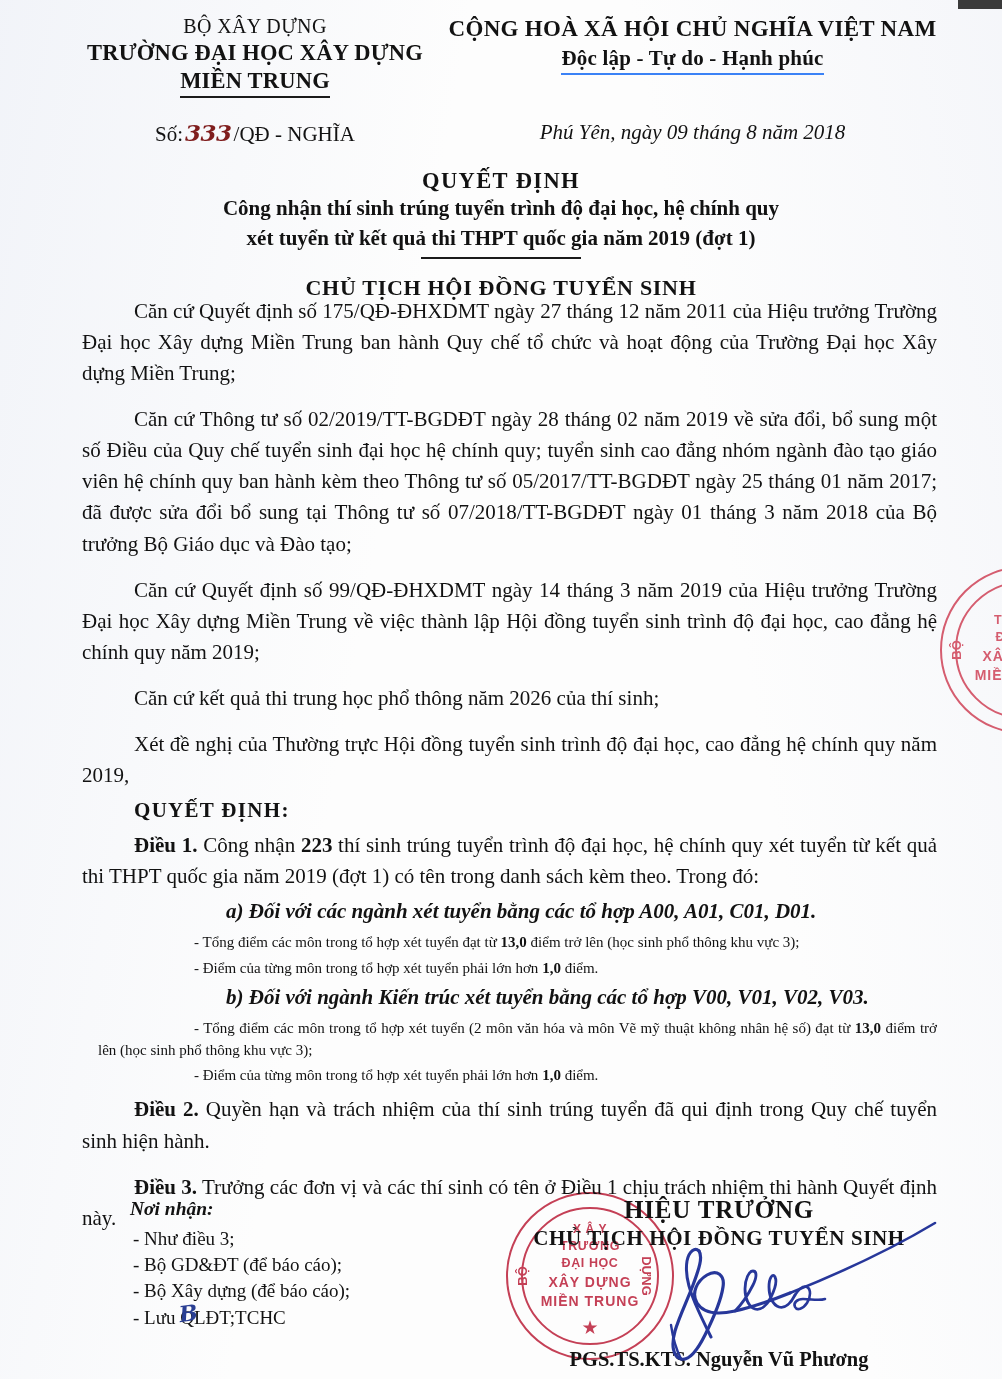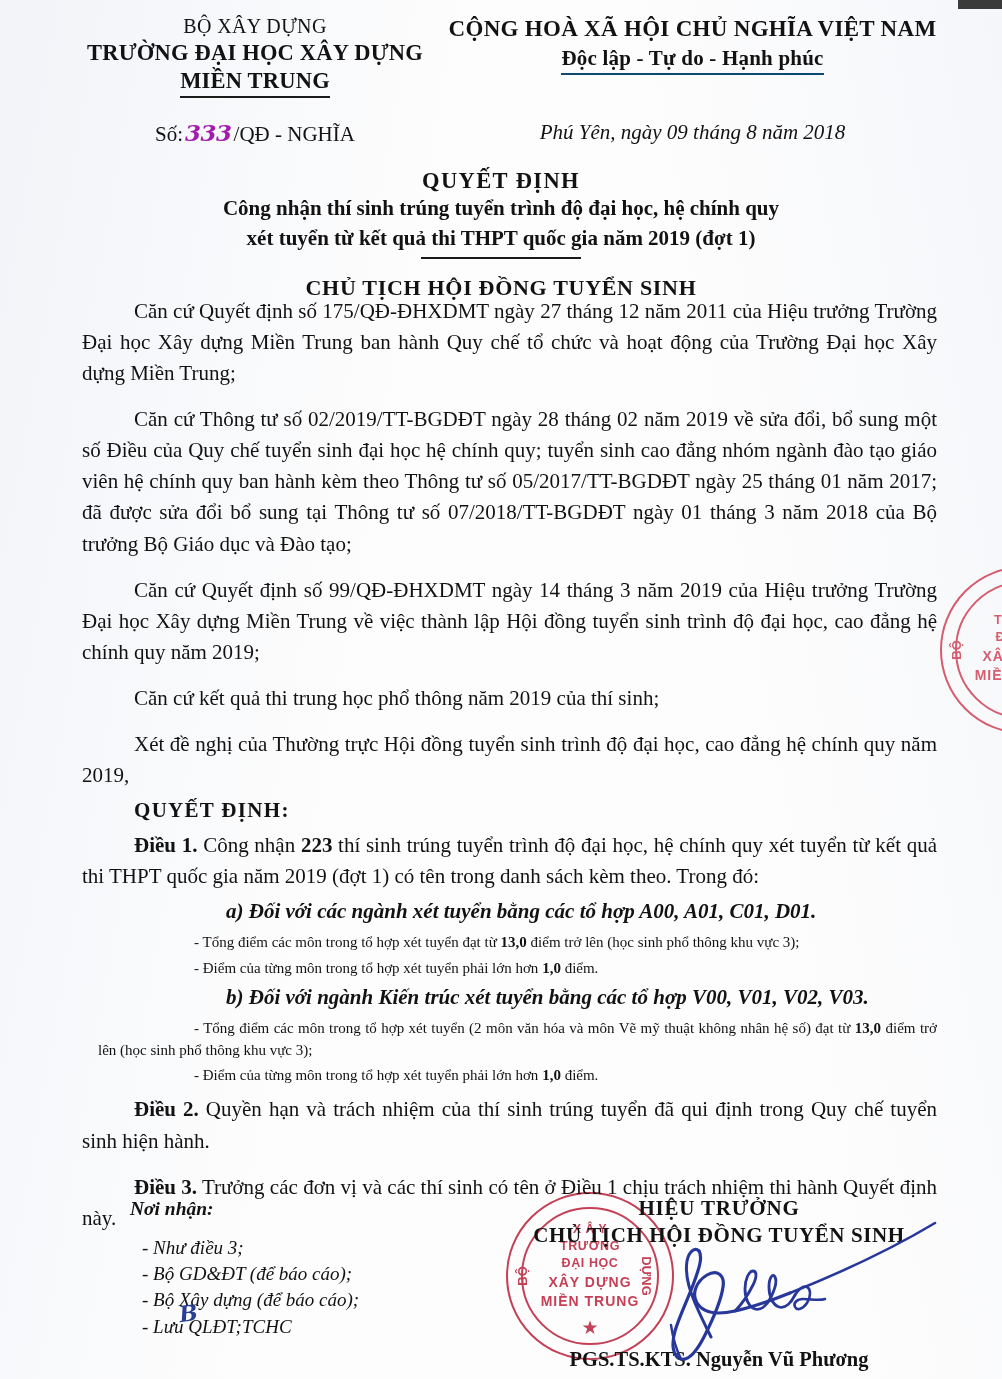--- a/index.html
+++ b/index.html
@@ -85,37 +85,37 @@
     line-height: 1.3;
   }
   .motto {
     font-size: 21px;
     font-weight: bold;
     margin-top: 2px;
     letter-spacing: .2px;
   }
   .motto span {
     display: inline-block;
-    border-bottom: 2px solid #0c4a6e;
+    border-bottom: 2px solid #3b82f6;
     padding-bottom: 2px;
     text-align: right;
   }
   .docnum {
     position: absolute;
     left: 55px;
     top: 105px;
     width: 400px;
     text-align: center;
     font-size: 21px;
   }
   .docnum .num {
     font-family: "DejaVu Serif", serif;
     font-style: italic;
     font-weight: bold;
-    color: #a21caf;
+    color: #7f1d1d;
     font-size: 23px;
     letter-spacing: -.5px;
     padding: 0 2px;
   }
   .placedate {
     position: absolute;
     left: 420px;
     top: 106px;
     width: 545px;
     text-align: center;
@@ -227,23 +227,22 @@
     line-height: 1.38;
   }
   .recipients .rtitle {
     font-weight: bold;
     font-style: italic;
     font-size: 19.5px;
     margin-bottom: 1px;
   }
   .recipients ul {
     list-style: none;
-    margin: 12px;
+    margin: 3px;
     padding: 0;
-    font-style: italic;
   }
   .recipients li { white-space: nowrap; }
   .ini-mark {
     position: absolute;
     left: 175px;
     top: 104px;
     font-family: "DejaVu Serif", serif;
     font-style: italic;
     font-weight: bold;
     font-size: 22px;
@@ -252,21 +251,21 @@
   }
 
   .signblock {
     position: absolute;
     left: 480px;
     top: 0;
     width: 470px;
     text-align: center;
   }
   .s-role1 {
-    font-size: 21px;
+    font-size: 25px;
     font-weight: bold;
     letter-spacing: .8px;
     position: relative;
     z-index: 3;
   }
   .s-role2 {
     font-size: 21px;
     font-weight: bold;
     letter-spacing: .6px;
     margin-top: 2px;
@@ -429,21 +428,21 @@
 
     <p class="para">Căn cứ Quyết định số 175/QĐ-ĐHXDMT ngày 27 tháng 12 năm 2011 của Hiệu trưởng Trường Đại học Xây dựng Miền Trung ban hành Quy chế tổ chức và hoạt động của Trường Đại học Xây dựng Miền Trung;</p>
     <div class="gap"></div>
 
     <p class="para">Căn cứ Thông tư số 02/2019/TT-BGDĐT ngày 28 tháng 02 năm 2019 về sửa đổi, bổ sung một số Điều của Quy chế tuyển sinh đại học hệ chính quy; tuyển sinh cao đẳng nhóm ngành đào tạo giáo viên hệ chính quy ban hành kèm theo Thông tư số 05/2017/TT-BGDĐT ngày 25 tháng 01 năm 2017; đã được sửa đổi bổ sung tại Thông tư số 07/2018/TT-BGDĐT ngày 01 tháng 3 năm 2018 của Bộ trưởng Bộ Giáo dục và Đào tạo;</p>
     <div class="gap"></div>
 
     <p class="para">Căn cứ Quyết định số 99/QĐ-ĐHXDMT ngày 14 tháng 3 năm 2019 của Hiệu trưởng Trường Đại học Xây dựng Miền Trung về việc thành lập Hội đồng tuyển sinh  trình độ đại học, cao đẳng hệ chính quy năm 2019;</p>
     <div class="gap"></div>
 
-    <p class="para">Căn cứ kết quả thi trung học phổ thông năm 2019 của thí sinh;</p>
+    <p class="para">Căn cứ kết quả thi trung học phổ thông năm 2026 của thí sinh;</p>
     <div class="gap"></div>
 
     <p class="para">Xét đề nghị của Thường trực Hội đồng tuyển sinh trình độ đại học, cao đẳng hệ chính quy năm 2019,</p>
 
     <p class="para center-head">QUYẾT ĐỊNH:</p>
 
     <p class="para"><b>Điều 1.</b><span> Công nhận </span><b>223</b><span> thí sinh trúng tuyển trình độ đại học, hệ chính quy xét tuyển từ kết quả thi THPT quốc gia năm 2019 (đợt 1) có tên trong danh sách kèm theo. Trong đó:</span></p>
 
     <p class="para sec-label">a)  Đối với các ngành xét tuyển bằng các tổ hợp A00, A01, C01, D01.</p>
 

